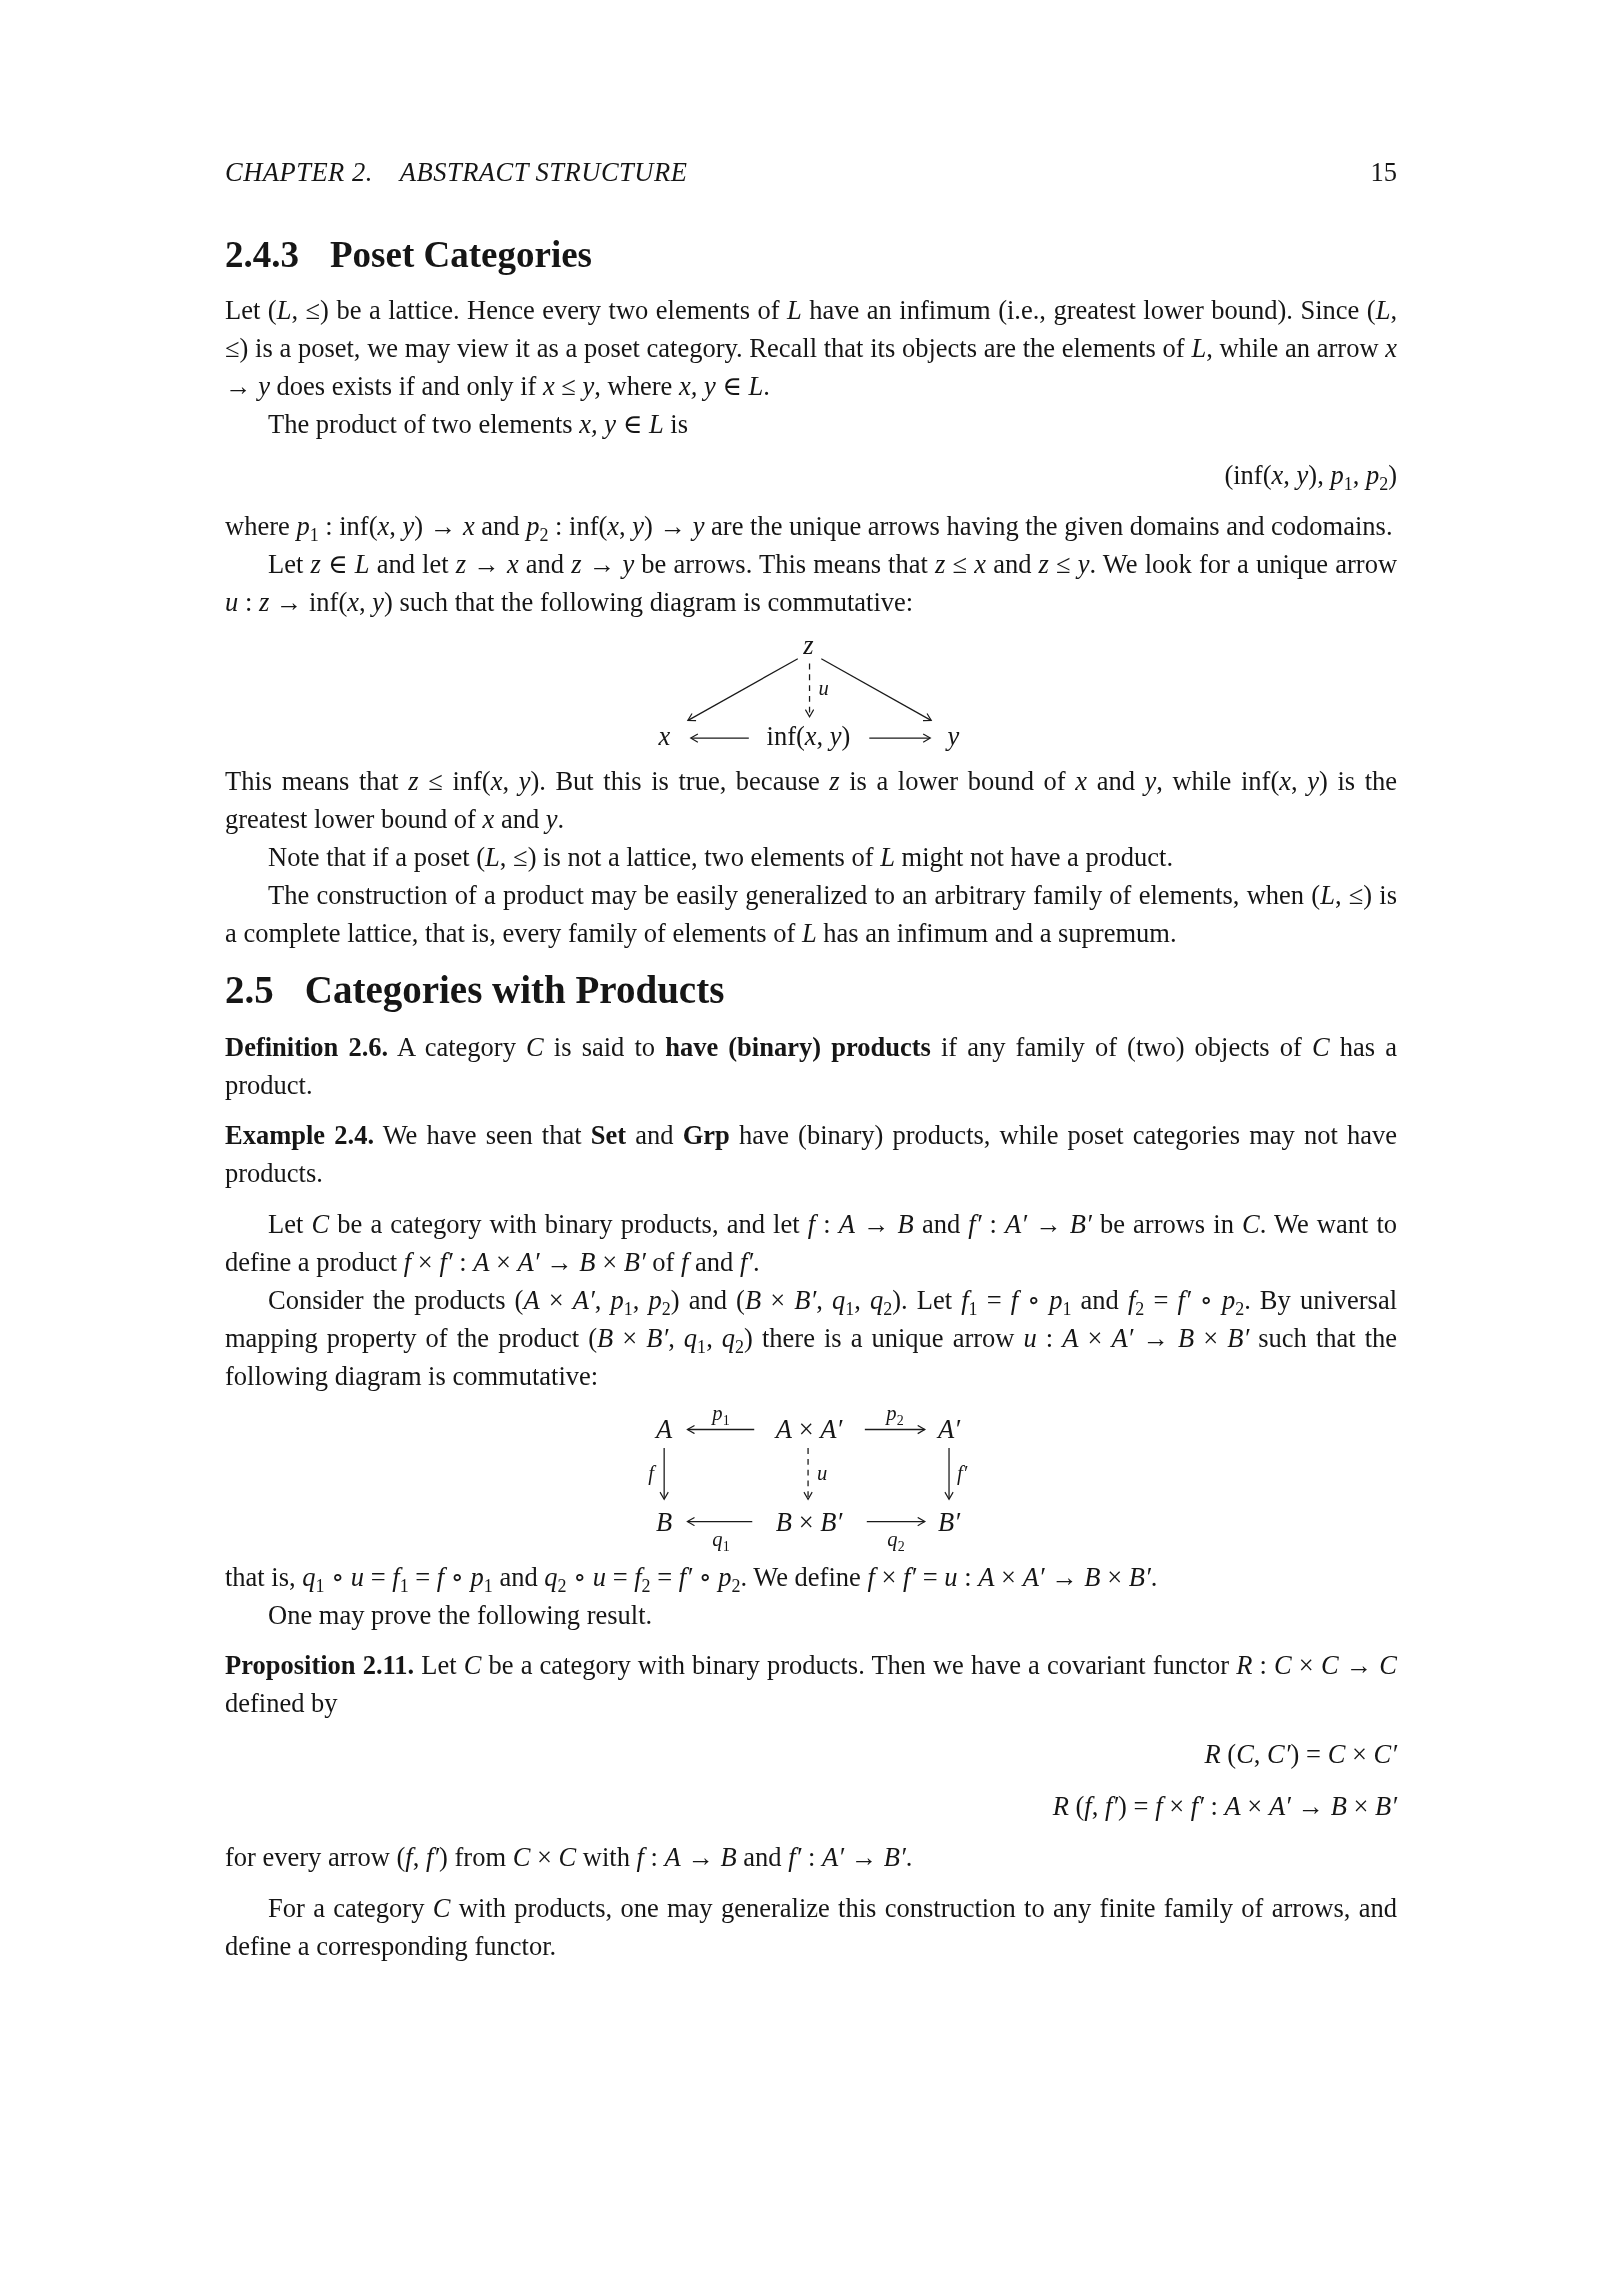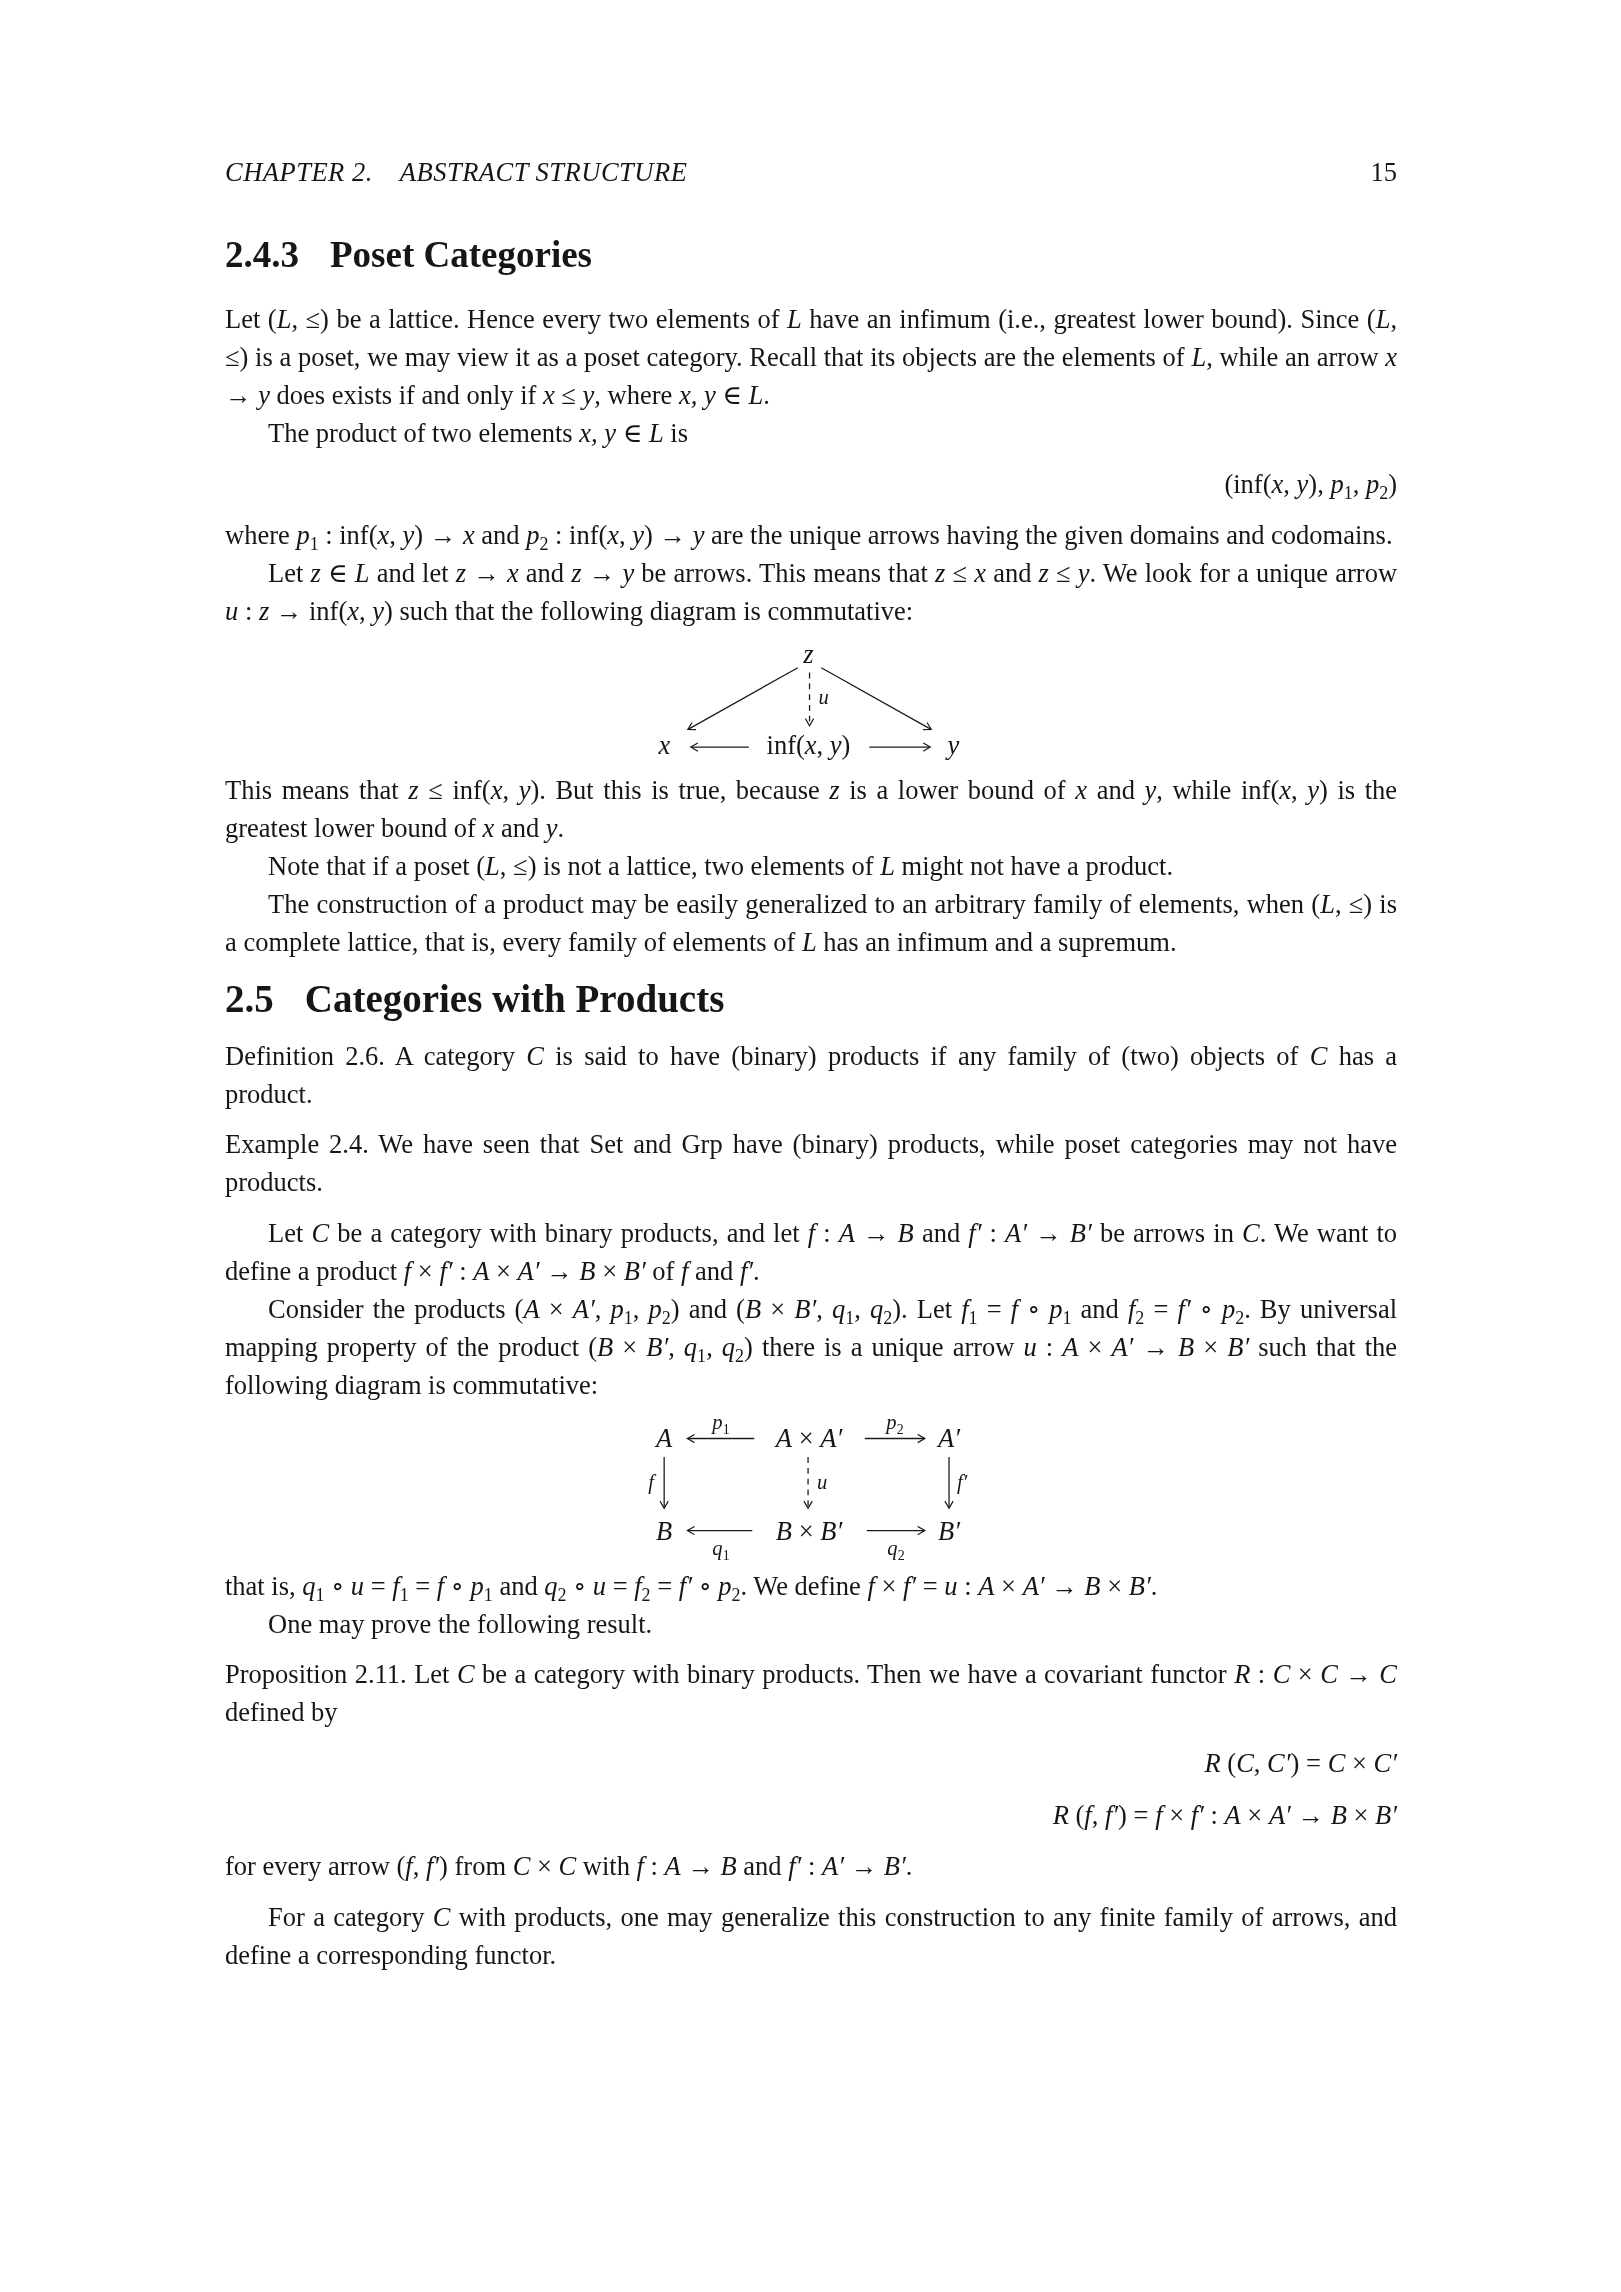--- a/index.html
+++ b/index.html
@@ -12,27 +12,27 @@
     font-size:26.5px;
     color:#161616;
   }
   .content{position:absolute;left:225px;top:157px;width:1172px;}
   .runhead{display:flex;justify-content:space-between;align-items:baseline;font-size:26.5px;gap:12px;}
   .runhead .chap{font-style:italic;letter-spacing:0.5px;}
   .h-sub{margin-top:45px;font-weight:bold;font-size:37px;}
   .h-sec{margin-top:15px;margin-bottom:15.7px;font-weight:bold;font-size:39px;}
   .h-sub .t,.h-sec .t{margin-left:31px;}
   p{margin:0;text-align:justify;line-height:38px;}
-  p.first{margin-top:24px;}
+  p.first{margin-top:15px;}
   .ind{text-indent:43px;}
   .blk{margin-top:12.7px;}
   .eq{text-align:right;margin:12.7px 0;line-height:39px;}
   sub{font-size:0.68em;line-height:0;}
   i{font-style:italic;}
-  b{font-weight:normal;}
+  b{font-weight:bold;}
   .diag{position:relative;margin:8.8px auto;}
   .d1{width:431px;height:123px;}
   .d2{width:372px;height:145px;}
   .diag svg{position:absolute;left:0;top:0;}
   .dnode{position:absolute;transform:translate(-50%,-50%);white-space:nowrap;font-size:26.5px;}
   .dlab{position:absolute;white-space:nowrap;font-size:20.6px;}
   .lab-c{transform:translate(-50%,-50%);}
   .lab-l{transform:translate(0,-50%);}
   .lab-r{transform:translate(-100%,-50%);}
   .diag line{stroke:#1a1a1a;stroke-width:1.3;}

